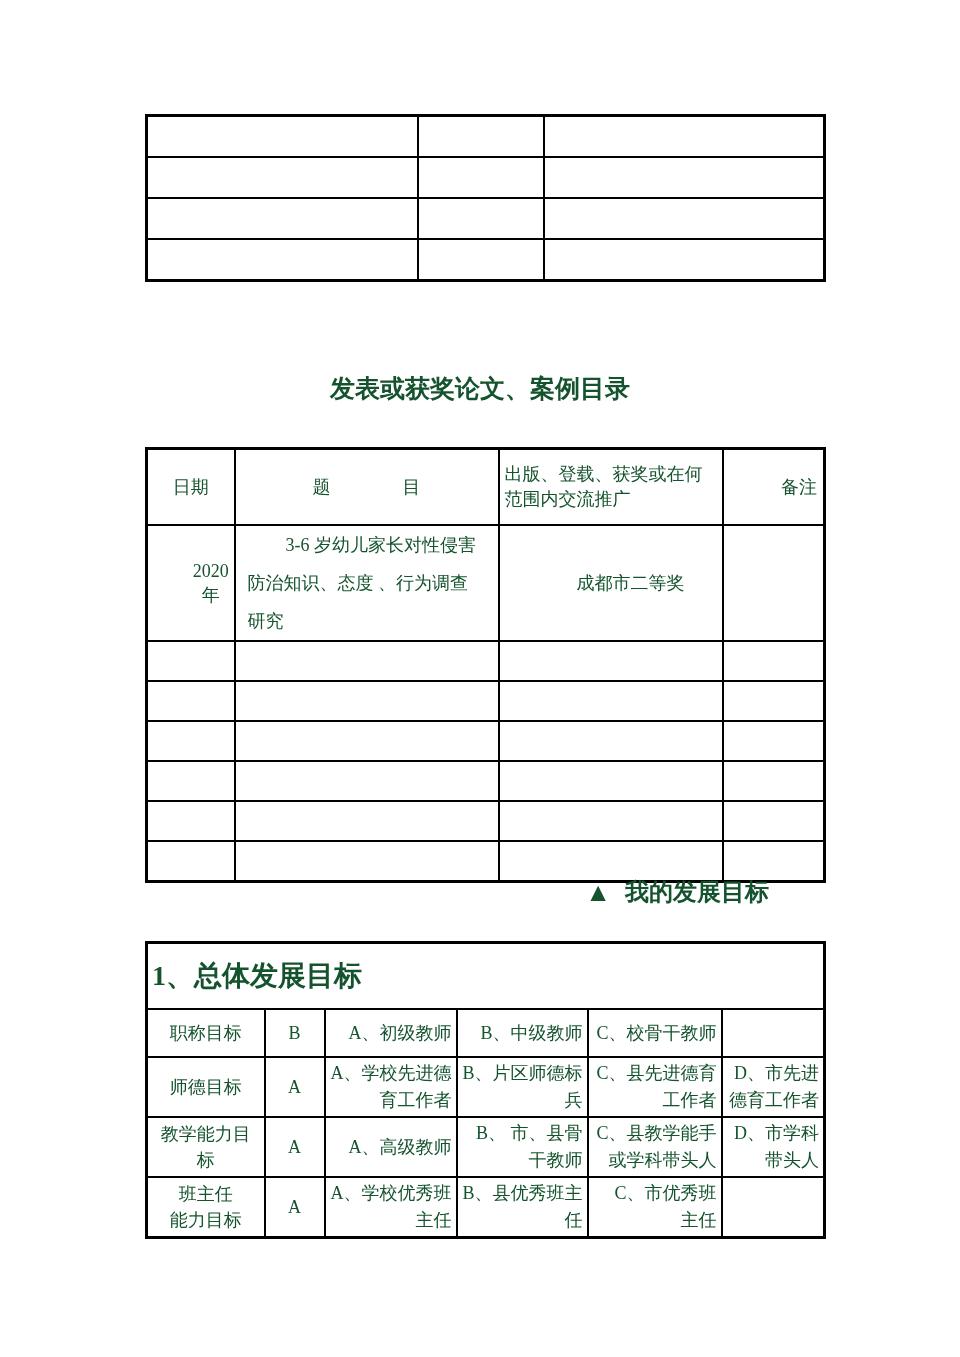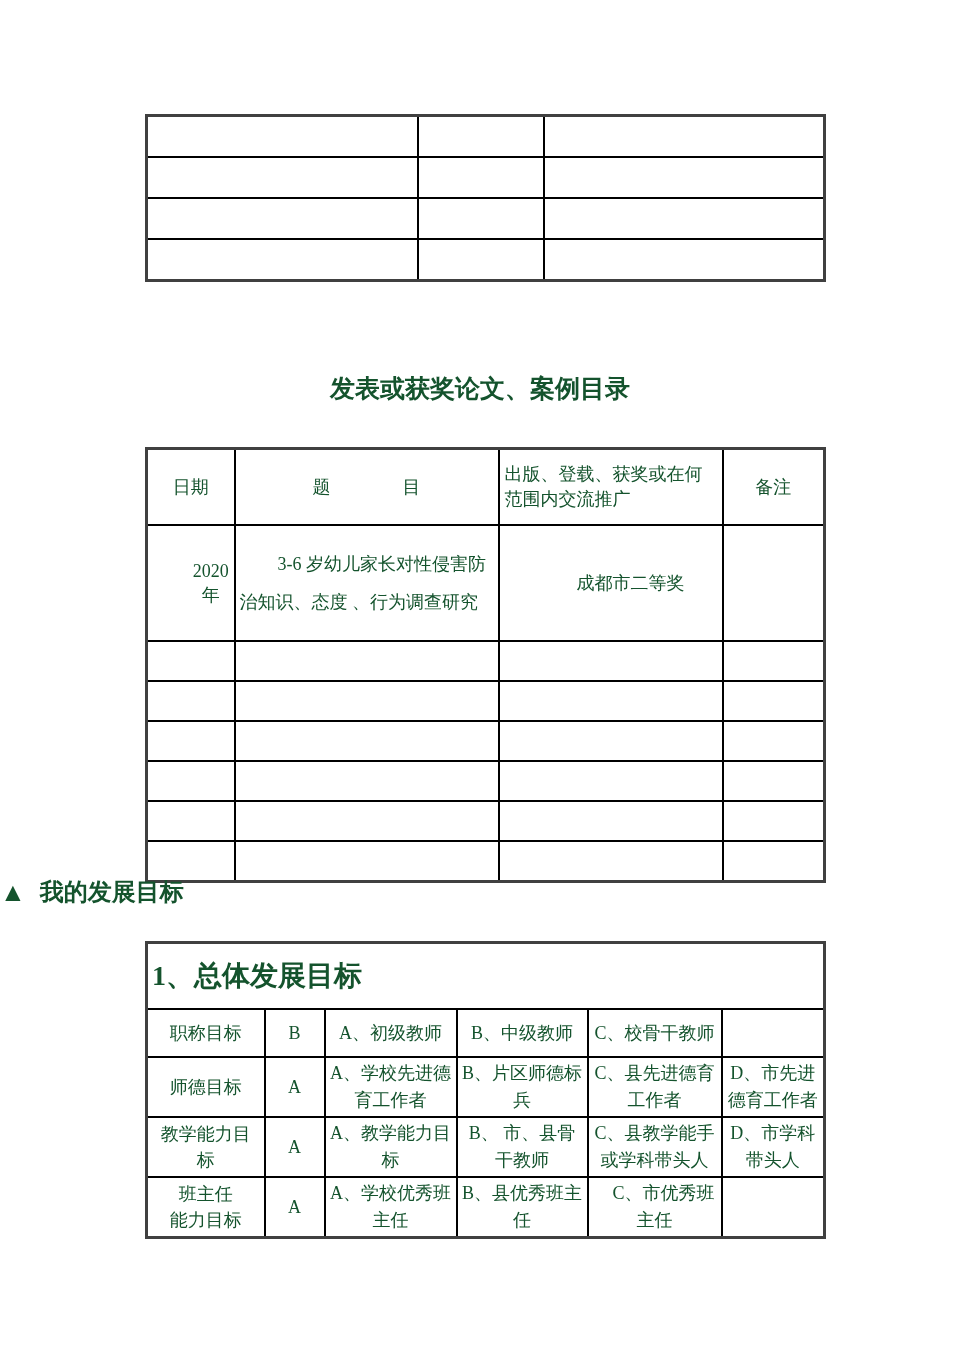--- a/index.html
+++ b/index.html
@@ -6,63 +6,63 @@
   .page{
     position:relative;
     width:960px;height:1357px;
     margin:0 auto;
     background:#ffffff;
     color:#14532d;
     font-family:"Liberation Serif","DejaVu Serif",serif;
     font-size:18px;
   }
   table{border-collapse:collapse;table-layout:fixed;position:absolute;background:#fff;}
-  table{border:3px solid #404040;}
+  table{border:3px solid #000000;}
   td{border:2px solid #000;padding:0;vertical-align:middle;overflow:hidden;
      line-height:24px;word-break:break-all;}
 
   
   .t-empty{left:145px;top:114px;width:678px;height:157px;}
   .t-empty td{height:39px;}
 
   
   .title-serif{
     position:absolute;left:0;width:960px;top:372px;
     text-align:center;font-weight:bold;font-size:25px;
     font-family:"Liberation Serif","DejaVu Serif",serif;
   }
   .title-sans{
     position:absolute;left:0;width:769px;top:876px;
-    text-align:left;font-weight:bold;font-size:24px;
+    text-align:right;font-weight:bold;font-size:24px;
     font-family:"Liberation Sans","DejaVu Sans",sans-serif;
   }
   .title-sans .marker{font-size:26px;margin-right:14px;vertical-align:-1px;}
 
   
   .t-pub{left:145px;top:447px;width:678px;height:397px;}
   .t-pub .hdr{height:50px;}
   .t-pub .hdr td{text-align:center;}
   .t-pub td.cell-scope-h{text-align:left;padding:12px 5px;line-height:25px;}
-  .t-pub td.cell-remark-h{text-align:center;padding:2px 6px;}
+  .t-pub td.cell-remark-h{text-align:right;padding:2px 6px;}
   .t-pub .entry{height:116px;}
   .t-pub .entry td{text-align:center;padding-left:40px;}
   .t-pub td.cell-topic{
-    text-align:left;padding:0 4px;line-height:38px;text-indent:38px;
+    text-align:left;padding:0 12px;line-height:38px;text-indent:38px;
   }
   .t-pub tr.er td{height:38px;}
 
   
   .t-goal{left:145px;top:941px;width:678px;height:280px;}
   .t-goal .g-hdr td{
     height:64px;text-align:left;padding:0 4px;
     font-weight:bold;font-size:28px;
   }
   .t-goal td.lbl{text-align:center;white-space:pre-line;line-height:26px;padding:0 6px;border-radius:8px;}
   .t-goal td.lvl{text-align:center;}
-  .t-goal td.opt{text-align:center;padding:2px 4px;line-height:27px;}
+  .t-goal td.opt{text-align:right;padding:2px 4px;line-height:27px;}
   .t-goal .r0{height:48px;}
   .t-goal .r1{height:55px;}
   .t-goal .r2{height:59px;}
   .t-goal .r3{height:54px;}
 </style>
 </head>
 <body>
 
 <div class="page">
 
@@ -186,21 +186,21 @@
         <td class="lbl">师德目标</td>
         <td class="lvl">A</td>
         <td class="opt">A、学校先进德育工作者</td>
         <td class="opt">B、片区师德标兵</td>
         <td class="opt">C、县先进德育工作者</td>
         <td class="opt">D、市先进德育工作者</td>
       </tr>
       <tr class="r2">
         <td class="lbl">教学能力目标</td>
         <td class="lvl">A</td>
-        <td class="opt">A、教学能力目标</td>
+        <td class="opt">A、高级教师</td>
         <td class="opt">B、 市、县骨干教师</td>
         <td class="opt">C、县教学能手或学科带头人</td>
         <td class="opt">D、市学科带头人</td>
       </tr>
       <tr class="r3">
         <td class="lbl">班主任
 能力目标</td>
         <td class="lvl">A</td>
         <td class="opt">A、学校优秀班主任</td>
         <td class="opt">B、县优秀班主任</td>

